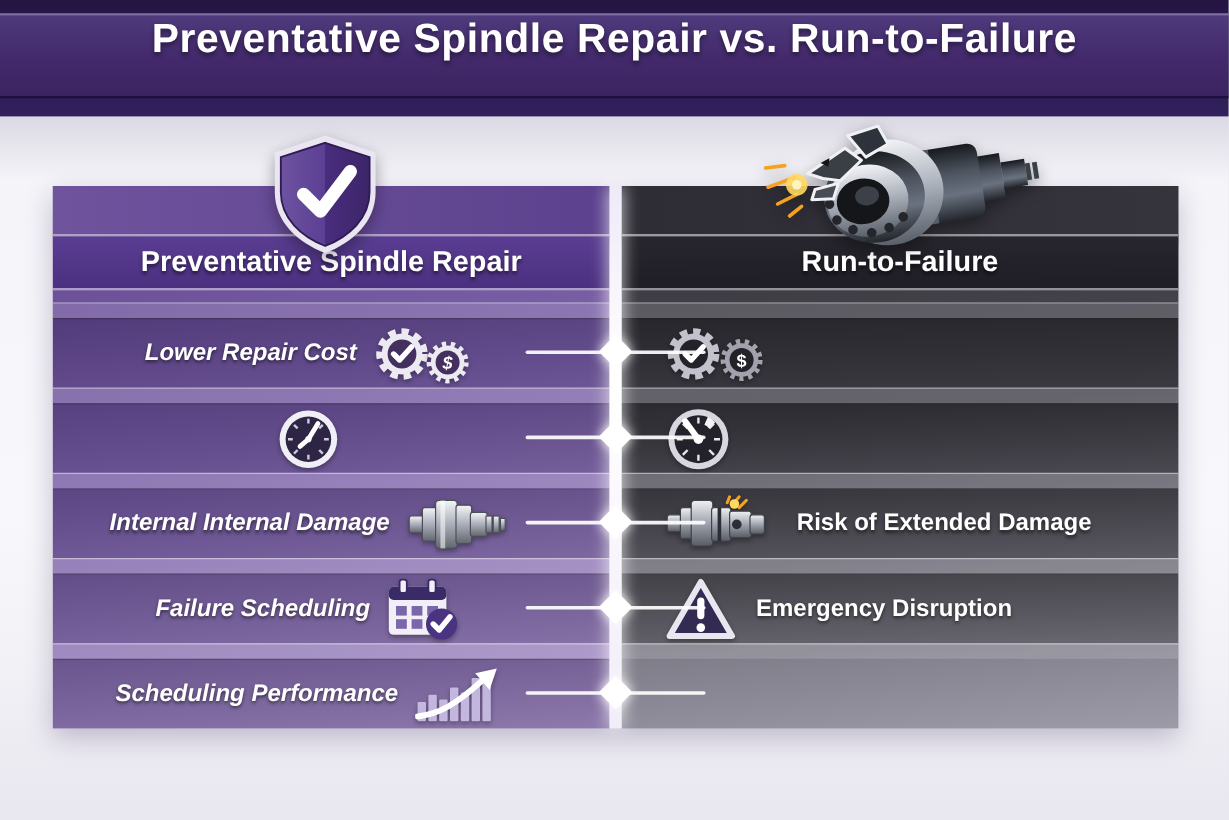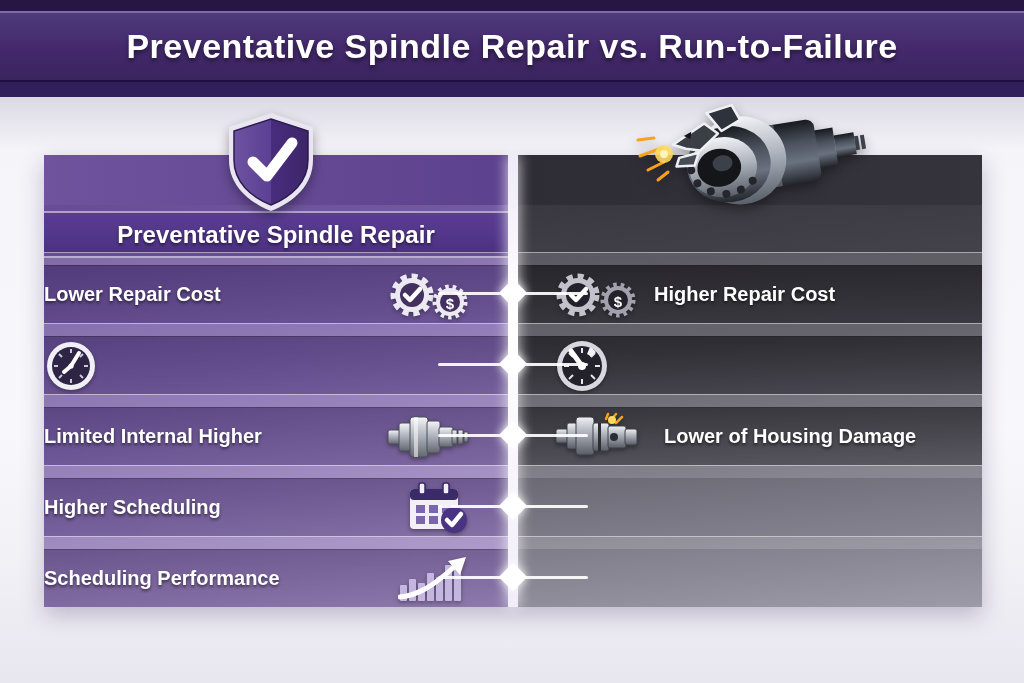--- a/index.html
+++ b/index.html
@@ -8,52 +8,52 @@
     position:relative;width:1024px;height:683px;overflow:hidden;
     font-family:"Liberation Sans",sans-serif;
     background:linear-gradient(180deg,#b9b4c6 0px,#dcdae4 100px,#f5f4f9 150px,#f8f7fb 430px,#f2f1f6 560px,#e8e6ef 683px);
   }
   
   .banner{position:absolute;top:0;left:0;right:0;height:97px;background:linear-gradient(180deg,#241543,#31205c);}
   .banner-inner{
     position:absolute;top:11px;left:0;right:0;height:71px;
     background:linear-gradient(180deg,#4e3a7c 0%,#43296b 55%,#3a245f 100%);
     border-top:2px solid #7e6ca6;border-bottom:2px solid #1d1040;
-    display:flex;align-items:center;justify-content:center;
+    display:flex;justify-content:center;
   }
   .banner-title{
     color:#fff;font-size:34px;font-weight:700;letter-spacing:.5px;
     text-shadow:0 3px 4px rgba(0,0,0,.45);white-space:nowrap;
   }
   
   .table{position:absolute;left:44px;top:155px;width:938px;height:452px;box-shadow:0 8px 22px rgba(40,25,80,.25);}
   .col{position:absolute;top:0;height:452px;overflow:hidden;}
   .col-left{left:0;width:464px;background:linear-gradient(165deg,#63478f 0%,#7c63a8 45%,#a993c7 100%);}
   .col-right{left:474px;width:464px;background:linear-gradient(175deg,#343239 0%,#4b4953 42%,#8a8894 88%,#9d9ba7 100%);}
   .col-topstrip{position:absolute;top:0;left:0;right:0;height:50px;}
   .col-left .col-topstrip{background:linear-gradient(90deg,#6f539d,#5c418e);}
   .col-right .col-topstrip{background:linear-gradient(90deg,#2e2c35,#35333c);}
   .col-header{
-    position:absolute;top:56px;left:0;right:0;height:47px;
+    position:absolute;top:40px;left:0;right:0;height:47px;
     display:flex;align-items:center;justify-content:center;
     border-top:2px solid rgba(255,255,255,.55);border-bottom:2px solid rgba(255,255,255,.5);
   }
   .col-left .col-header{background:linear-gradient(180deg,#5a3d92,#4b3080);}
   .col-right .col-header{background:linear-gradient(180deg,#27252d,#1f1d25);}
   .col-header span{color:#fff;font-size:24px;font-weight:700;text-shadow:0 2px 3px rgba(0,0,0,.5);}
   .rows{position:absolute;top:97px;left:0;right:0;}
   .row-unit{height:71px;position:relative;}
   .row-sep{height:13px;background:rgba(255,255,255,.15);border-top:1px solid rgba(255,255,255,.45);}
   .row-band{
     height:58px;display:flex;align-items:center;
     background:linear-gradient(180deg,rgba(20,6,50,.30),rgba(20,6,50,.18));
     border-top:1px solid rgba(0,0,0,.3);
   }
   .col-right .row-band{background:linear-gradient(180deg,rgba(0,0,0,.38),rgba(0,0,0,.22));}
-  .row-left{justify-content:space-between;padding-right:38px;gap:14px;}
+  .row-left{justify-content:center;padding-right:38px;gap:14px;font-style:italic;}
   .row-right{justify-content:flex-start;padding-left:36px;gap:16px;}
   .row-label{color:#fff;font-size:20px;font-weight:700;text-shadow:0 2px 3px rgba(0,0,0,.55);white-space:nowrap;}
   .icon-group{display:flex;align-items:center;gap:2px;flex:0 0 auto;}
   .icon-group svg{display:block;filter:drop-shadow(0 2px 2px rgba(0,0,0,.35));}
   
   .divider{
     position:absolute;top:0;left:464px;width:10px;height:452px;
     background:linear-gradient(180deg,#efeaf8,#ffffff 35%,#f1edf9);
     box-shadow:0 0 14px rgba(255,255,255,.9);z-index:3;
   }
@@ -202,21 +202,21 @@
                 <line x1="27" y1="27" x2="20" y2="33" stroke="#fff" stroke-width="4" stroke-linecap="round"></line>
                 <circle cx="27" cy="27" r="2.6" fill="#fff"></circle>
               </svg>
             </span>
           </div>
         </div>
 
         <div class="row-unit">
           <div class="row-sep"></div>
           <div class="row-band row-left">
-            <span class="row-label">Limited Internal Higher</span>
+            <span class="row-label">Internal Internal Damage</span>
             <span class="icon-group">
               <svg width="84" height="48" viewBox="0 0 84 48">
                 <defs>
                   <linearGradient id="sv1" x1="0" y1="0" x2="0" y2="1">
                     <stop offset="0" stop-color="#f4f5f8"></stop>
                       <stop offset="0.5" stop-color="#a9aeb8"></stop>
                       <stop offset="1" stop-color="#62666f"></stop>
                   </linearGradient>
                 </defs>
                 <g fill="url(#sv1)" stroke="#4c4f57" stroke-width="1">
@@ -231,21 +231,21 @@
                 </g>
                 <rect x="28" y="4" width="4" height="40" fill="#fff" opacity="0.55"></rect>
               </svg>
             </span>
           </div>
         </div>
 
         <div class="row-unit">
           <div class="row-sep"></div>
           <div class="row-band row-left">
-            <span class="row-label">Higher Scheduling</span>
+            <span class="row-label">Failure Scheduling</span>
             <span class="icon-group">
               <svg width="62" height="54" viewBox="0 0 62 54">
                 <rect x="2" y="8" width="48" height="40" rx="4" fill="#f2f0f6"></rect>
                 <rect x="2" y="8" width="48" height="11" rx="4" fill="#3a2a68"></rect>
                 <rect x="11" y="2" width="6" height="11" rx="2" fill="#f2f0f6" stroke="#3a2a68" stroke-width="1.5"></rect>
                 <rect x="35" y="2" width="6" height="11" rx="2" fill="#f2f0f6" stroke="#3a2a68" stroke-width="1.5"></rect>
                 <g fill="#7a66ab">
                   <rect x="8" y="24" width="9" height="8"></rect>
                     <rect x="21" y="24" width="9" height="8"></rect>
                     <rect x="34" y="24" width="9" height="8"></rect>
@@ -279,40 +279,42 @@
               </svg>
             </span>
           </div>
         </div>
 
       </div>
     </div>
 
     <div class="col col-right">
       <div class="col-topstrip"></div>
+      <div class="col-header">
+        <span>Run-to-Failure</span>
+      </div>
       <div class="rows">
 
         <div class="row-unit">
           <div class="row-sep"></div>
           <div class="row-band row-right">
             <span class="icon-group">
               <svg width="50" height="50" viewBox="0 0 50 50">
                 <circle cx="24" cy="25" r="17" fill="none" stroke="#c3c1cb" stroke-width="9" stroke-dasharray="5.5 4.4"></circle>
                 <circle cx="24" cy="25" r="17" fill="#c3c1cb"></circle>
                 <circle cx="24" cy="25" r="12" fill="#232129"></circle>
                 <path d="M17 25 l5 5 l10 -11" stroke="#fff" stroke-width="4.5" fill="none" stroke-linecap="round" stroke-linejoin="round"></path>
               </svg>
               <svg width="40" height="40" viewBox="0 0 40 40" style="margin-left:-8px;margin-top:10px">
                 <circle cx="20" cy="20" r="14" fill="none" stroke="#a3a1ad" stroke-width="7" stroke-dasharray="3.2 3.6"></circle>
                 <circle cx="20" cy="20" r="14" fill="#a3a1ad"></circle>
                 <circle cx="20" cy="20" r="10" fill="#232129"></circle>
                 <text x="20" y="21" font-size="15" font-weight="700" fill="#fff" text-anchor="middle" dominant-baseline="central" font-family="Liberation Sans, sans-serif">$</text>
               </svg>
             </span>
-            <span class="row-label">Higher Repair Cost</span>
           </div>
         </div>
 
         <div class="row-unit">
           <div class="row-sep"></div>
           <div class="row-band row-right">
             <span class="icon-group">
               <svg width="56" height="56" viewBox="0 0 56 56">
                 <circle cx="28" cy="28" r="25" fill="#d8d6df"></circle>
                 <circle cx="28" cy="28" r="20" fill="#232129"></circle>
@@ -357,26 +359,36 @@
                 <rect x="44" y="12" width="3" height="28" fill="#2c2e34"></rect>
                 <circle cx="60" cy="26" r="4" fill="#2c2e34"></circle>
                 <g stroke="#f6a21c" stroke-width="2.5" stroke-linecap="round">
                   <line x1="56" y1="10" x2="62" y2="3"></line>
                     <line x1="62" y1="12" x2="68" y2="6"></line>
                     <line x1="52" y1="8" x2="54" y2="3"></line>
                 </g>
                 <circle cx="58" cy="9" r="4" fill="#ffd95e"></circle>
               </svg>
             </span>
-            <span class="row-label">Lower of Housing Damage</span>
-          </div>
-        </div>
-
-        <div class="row-unit">
-          <div class="row-sep"></div>
+            <span class="row-label">Risk of Extended Damage</span>
+          </div>
+        </div>
+
+        <div class="row-unit">
+          <div class="row-sep"></div>
+          <div class="row-band row-right">
+            <span class="icon-group">
+              <svg width="60" height="54" viewBox="0 0 60 54">
+                <path d="M30 4 L56 49 H4 Z" fill="#332b52" stroke="#e8e6ee" stroke-width="5" stroke-linejoin="round"></path>
+                <rect x="27" y="17" width="6" height="18" rx="3" fill="#fff"></rect>
+                <circle cx="30" cy="42" r="3.6" fill="#fff"></circle>
+              </svg>
+            </span>
+            <span class="row-label">Emergency Disruption</span>
+          </div>
         </div>
 
         <div class="row-unit">
           <div class="row-sep"></div>
         </div>
 
       </div>
     </div>
 
     <div class="connector" style="top:137px"></div>

